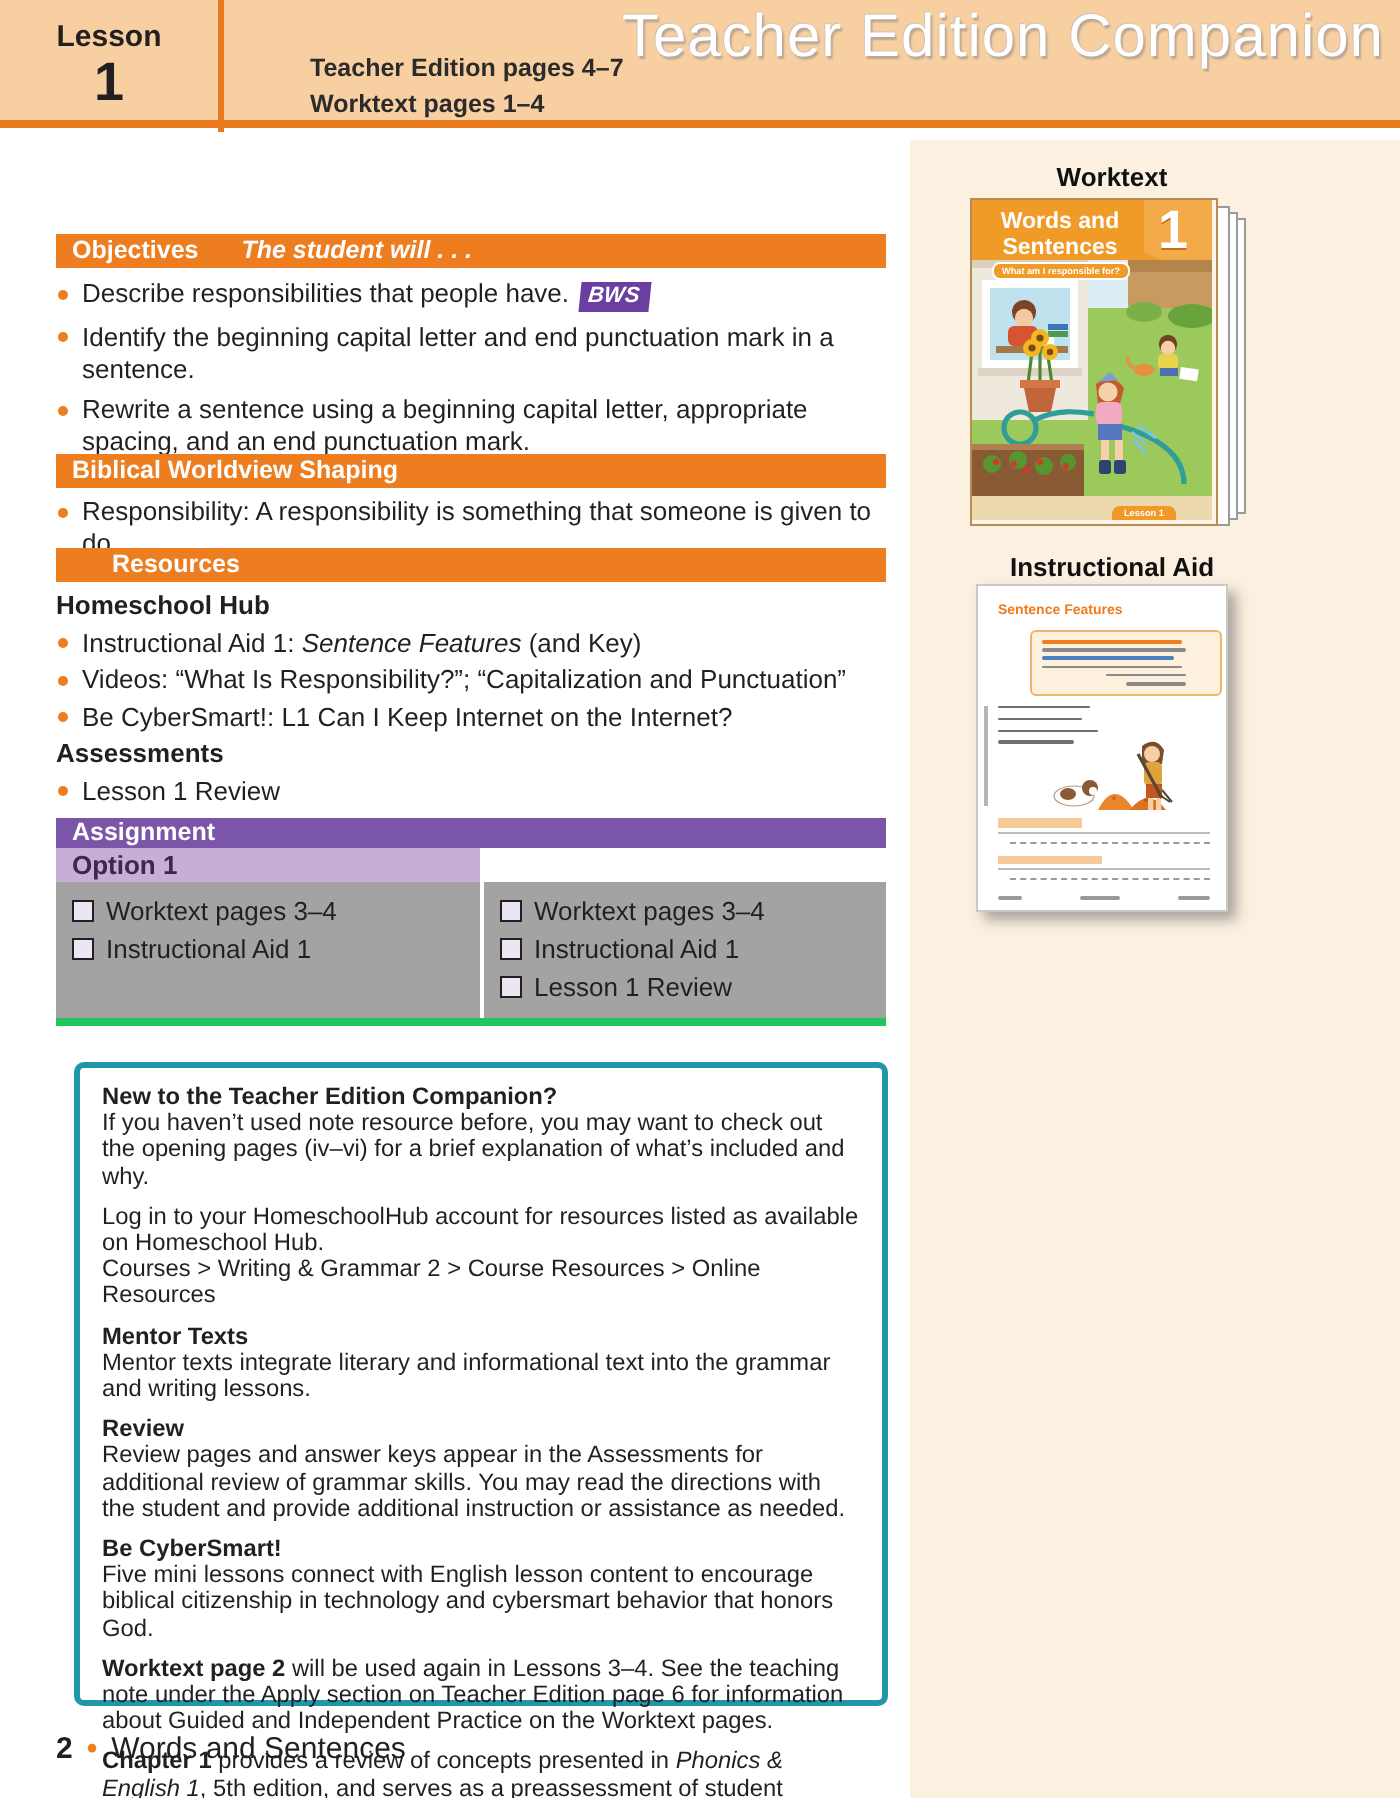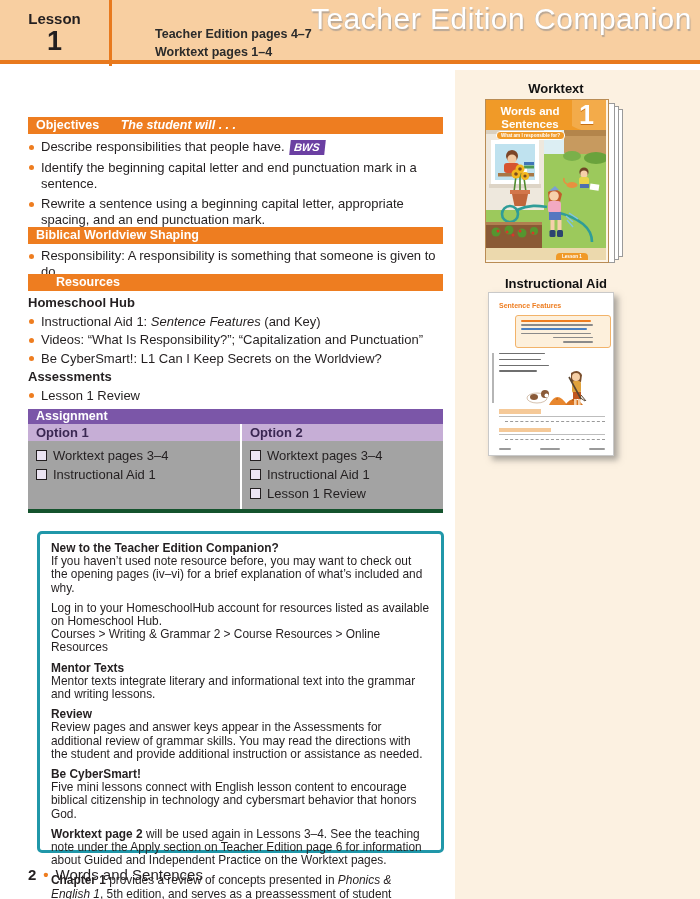--- a/index.html
+++ b/index.html
@@ -25,21 +25,21 @@
   .blist li{position:relative;padding-left:13px;line-height:16px;margin-bottom:4.5px;}
   .blist li::before{content:"";position:absolute;left:1px;top:5.5px;width:5px;height:5px;border-radius:50%;background:#ee7d20;}
   .rhead{font-weight:bold;font-size:13px;line-height:18.5px;}
   .rlist{margin:0;padding:0;list-style:none;font-size:13px;}
   .rlist li{position:relative;padding-left:13px;line-height:18.5px;}
   .rlist li::before{content:"";position:absolute;left:1px;top:6.5px;width:5px;height:5px;border-radius:50%;background:#ee7d20;}
   .badge-bws{display:inline-block;background:#6b3fa2;color:#fff;font-weight:bold;font-style:italic;
        font-size:11px;line-height:13px;padding:1px 5px 1px 4px;margin-left:5px;transform:skewX(-6deg);}
 
   
-  .assignment{position:absolute;left:28px;top:409px;width:415px;border-bottom:4px solid #14532d;}
+  .assignment{position:absolute;left:28px;top:409px;width:415px;border-bottom:4px solid #22c55e;}
   .assign-title{background:#7b56a8;color:#fff;font-weight:bold;font-size:12.5px;line-height:15px;padding-left:8px;}
   .assign-headrow{display:flex;background:#fff;}
   .assign-headcell{background:#c6aed6;color:#3a2752;font-weight:bold;font-size:13px;line-height:17px;padding-left:8px;box-sizing:border-box;}
   .assign-body{display:flex;background:#fff;}
   .assign-cell{background:#a3a3a3;box-sizing:border-box;padding:5px 0 6px 8px;}
   .c1{width:212px;margin-right:2px;}
   .c2{width:201px;}
   .chk-item{font-size:13px;line-height:19px;white-space:nowrap;}
   .chk{display:inline-block;width:9px;height:9px;border:1.4px solid #231f20;margin-right:6px;vertical-align:-1px;background:#ece5f3;}
 
@@ -146,33 +146,32 @@
 
   <div class="bar" style="top:274px;padding-left:28px;">
     <span>Resources</span>
   </div>
 
   <div style="position:absolute;left:28px;top:294px;width:415px;">
     <div class="rhead">Homeschool Hub</div>
     <ul class="rlist">
       <li><span>Instructional Aid 1: </span><span class="it">Sentence Features</span><span> (and Key)</span></li>
       <li><span>Videos: “What Is Responsibility?”; “Capitalization and Punctuation”</span></li>
-      <li><span>Be CyberSmart!: L1 Can I Keep Secrets on the Worldview?</span></li>
+      <li><span>Be CyberSmart!: L1 Can I Keep Internet on the Internet?</span></li>
     </ul>
     <div class="rhead">Assessments</div>
     <ul class="rlist">
       <li><span>Lesson 1 Review</span></li>
     </ul>
   </div>
 
   <div class="assignment">
     <div class="assign-title">Assignment</div>
     <div class="assign-headrow">
       <div class="assign-headcell c1">Option 1</div>
-      <div class="assign-headcell c2">Option 2</div>
     </div>
     <div class="assign-body">
       <div class="assign-cell c1">
         <div class="chk-item"><span class="chk"></span><span>Worktext pages 3–4</span></div>
         <div class="chk-item"><span class="chk"></span><span>Instructional Aid 1</span></div>
       </div>
       <div class="assign-cell c2">
         <div class="chk-item"><span class="chk"></span><span>Worktext pages 3–4</span></div>
         <div class="chk-item"><span class="chk"></span><span>Instructional Aid 1</span></div>
         <div class="chk-item"><span class="chk"></span><span>Lesson 1 Review</span></div>

